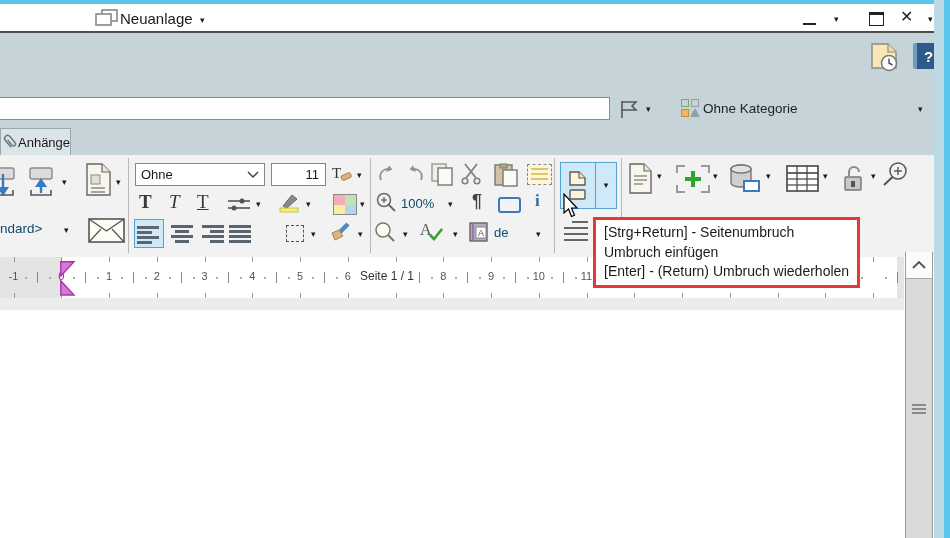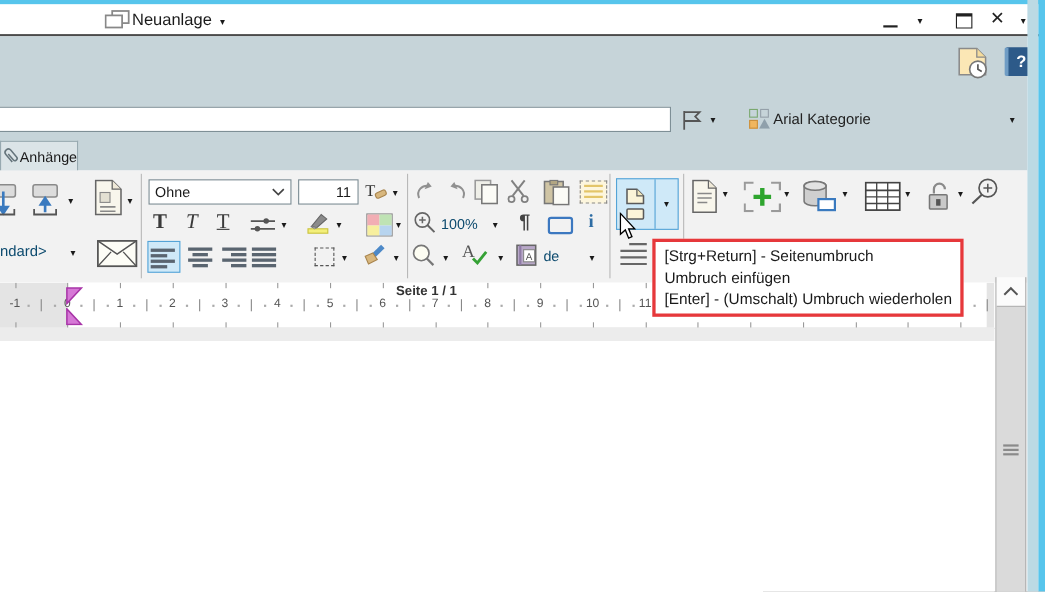--- a/index.html
+++ b/index.html
@@ -70,21 +70,21 @@
     <span class="abs car" style="left:646px;top:72px;">▾</span>
 
     <div class="abs" style="left:681px;top:66px;width:17px;height:18px;">
       <div class="abs" style="left:0;top:0;width:6px;height:6px;border:1.5px solid #7aa86f;"></div>
       <div class="abs" style="left:10px;top:0;width:6px;height:6px;border:1.5px solid #94a0a9;"></div>
       <div class="abs" style="left:0;top:10px;width:8px;height:8px;background:#f0b65e;border:1px solid #c98f3d;box-sizing:border-box;"></div>
       <svg class="abs" style="left:9px;top:9px;" width="10" height="9">
           <polygon points="5,0 10,9 0,9" fill="#8fa0ab"></polygon>
         </svg>
     </div>
-    <div class="abs" style="left:703px;top:68px;font-size:13.5px;color:#222;">Arial Kategorie</div>
+    <div class="abs" style="left:703px;top:68px;font-size:13.5px;color:#222;">Ohne Kategorie</div>
     <span class="abs car" style="left:918px;top:72px;">▾</span>
 
     <div class="abs tab" style="left:0;top:95px;width:69px;height:26px;">
       <svg class="abs" style="left:2px;top:4px;transform:rotate(-40deg);" width="13" height="17">
         <path d="M4,14 V5 a3,3 0 0 1 6,0 v8 a2,2 0 0 1 -4,0 V6" fill="none" stroke="#66757c" stroke-width="1.4"></path>
       </svg>
       <span class="abs" style="left:17px;top:6px;font-size:13px;">Anhänge</span>
     </div>
   </div>
 
@@ -480,21 +480,21 @@
         <div style="position: absolute; left: 825.25px; top: 0px; width: 1px; height: 5px; background: rgb(153, 153, 153);"></div>
         <div style="position: absolute; left: 825.25px; top: 36px; width: 1px; height: 5px; background: rgb(153, 153, 153);"></div>
         <div style="position: absolute; left: 849.125px; top: 15px; width: 1px; height: 11px; background: rgb(136, 136, 136);"></div>
         <div style="position: absolute; left: 837.188px; top: 20px; width: 2px; height: 2px; background: rgb(170, 170, 170);"></div>
         <div style="position: absolute; left: 861.062px; top: 20px; width: 2px; height: 2px; background: rgb(170, 170, 170);"></div>
         <div style="position: absolute; left: 873px; top: 0px; width: 1px; height: 5px; background: rgb(153, 153, 153);"></div>
         <div style="position: absolute; left: 873px; top: 36px; width: 1px; height: 5px; background: rgb(153, 153, 153);"></div>
         <div style="position: absolute; left: 896.875px; top: 15px; width: 1px; height: 11px; background: rgb(136, 136, 136);"></div>
         <div style="position: absolute; left: 884.938px; top: 20px; width: 2px; height: 2px; background: rgb(170, 170, 170);"></div>
       </div>
-    <div class="abs" style="left:357px;top:0;font-size:12px;color:#333;background:#fff;padding:0 3px;font-weight:bold;">Seite 1 / 1</div>
+    <div class="abs" style="left:357px;top:12px;font-size:12px;color:#333;background:#fff;padding:0 3px;">Seite 1 / 1</div>
     <svg class="abs" style="left:60px;top:4px;" width="16" height="16">
         <polygon points="0.8,0.8 14,0.8 0.8,15" fill="#d678d6" stroke="#a835a8" stroke-width="1.4"></polygon>
       </svg>
     <svg class="abs" style="left:60px;top:23px;" width="16" height="16">
         <polygon points="0.8,15 14,15 0.8,0.8" fill="#d678d6" stroke="#a835a8" stroke-width="1.4"></polygon>
       </svg>
   </div>
 
   <div class="abs" style="left:0;top:298px;width:904px;height:12px;background:#ececec;"></div>
   <div class="abs" style="left:0;top:310px;width:904px;height:228px;background:#fff;"></div>
@@ -513,20 +513,20 @@
         </div>
     </div>
   </div>
 
   <div class="abs" style="left:934px;top:0;width:10px;height:538px;background:#bcdae4;"></div>
   <div class="abs" style="left:944px;top:0;width:6px;height:538px;background:#57c5ec;"></div>
 
   <div class="abs tooltip" style="left:593px;top:217px;z-index:50;">
     <div>[Strg+Return] - Seitenumbruch</div>
     <div>Umbruch einfügen</div>
-    <div>[Enter] - (Umschalt) Umbruch wiederholen</div>
+    <div>[Enter] - (Return) Umbruch wiederholen</div>
   </div>
 
   <svg class="abs" style="left:563px;top:193px;z-index:60;" width="18" height="26">
     <polygon points="1,1 1,20 5.5,16 8.5,23.5 11.5,22.2 8.5,15 14,15" fill="#fff" stroke="#000" stroke-width="1.2"></polygon>
   </svg>
 
 </div>
 
 </body></html>

